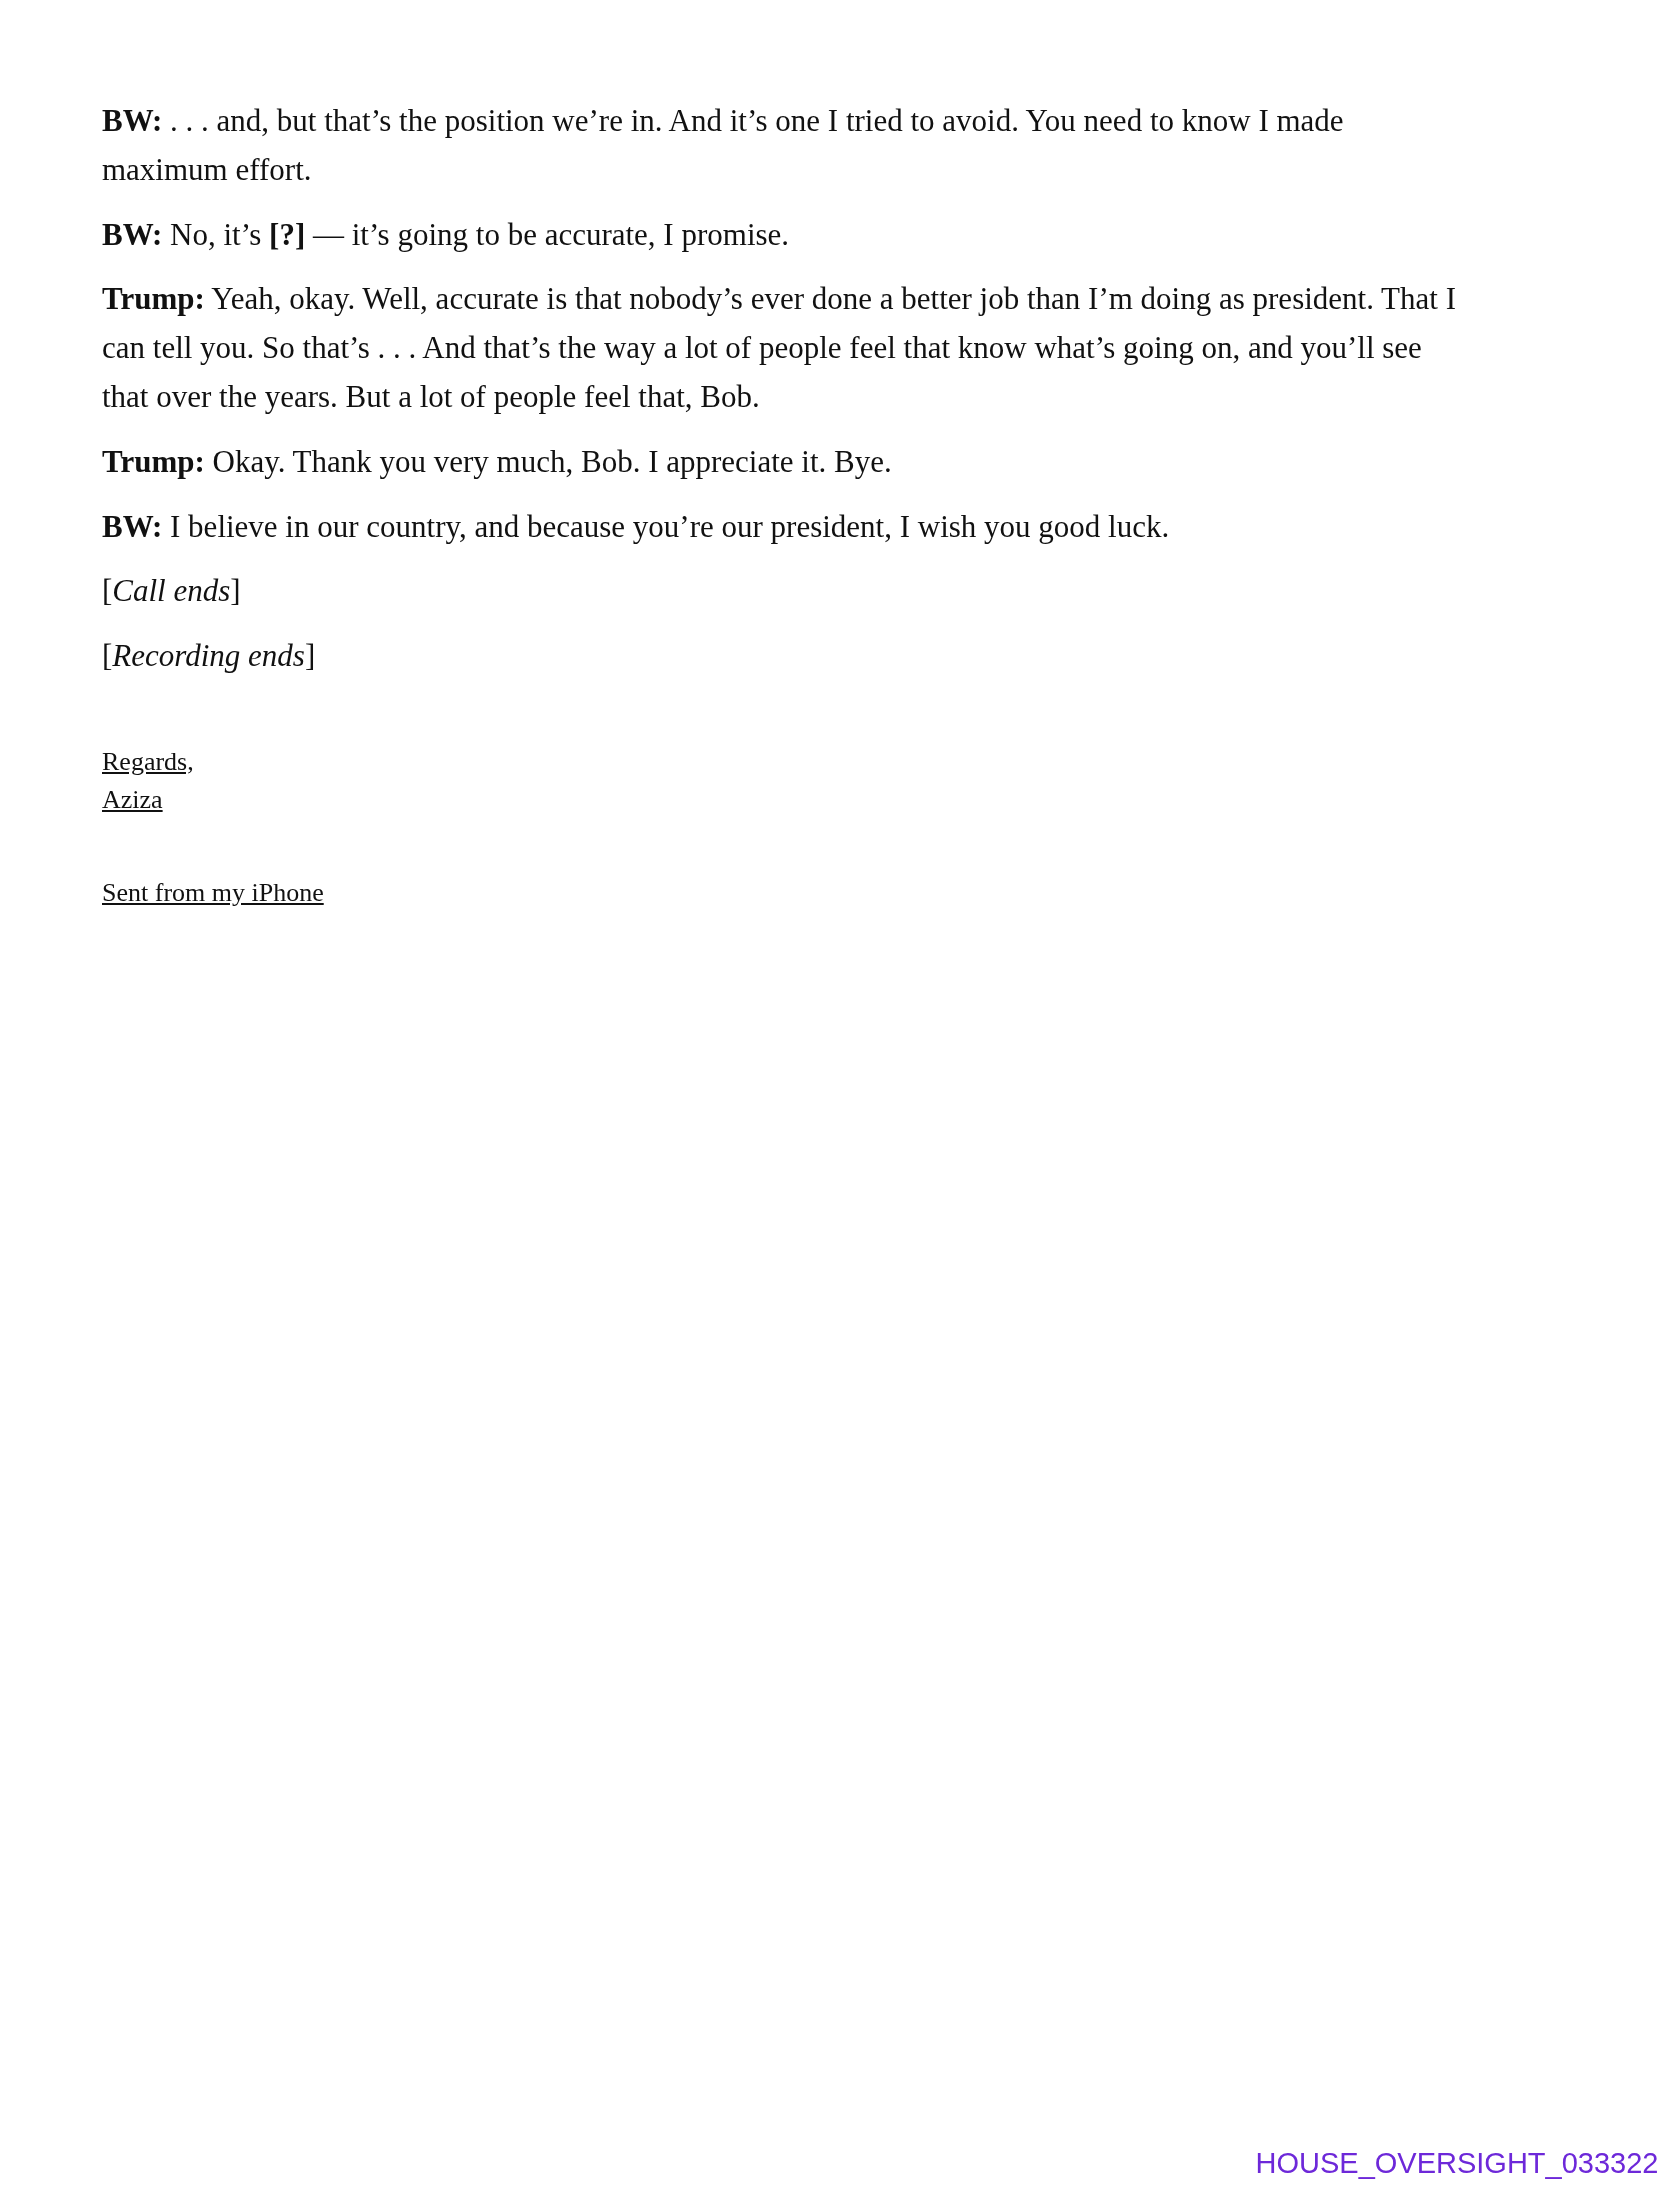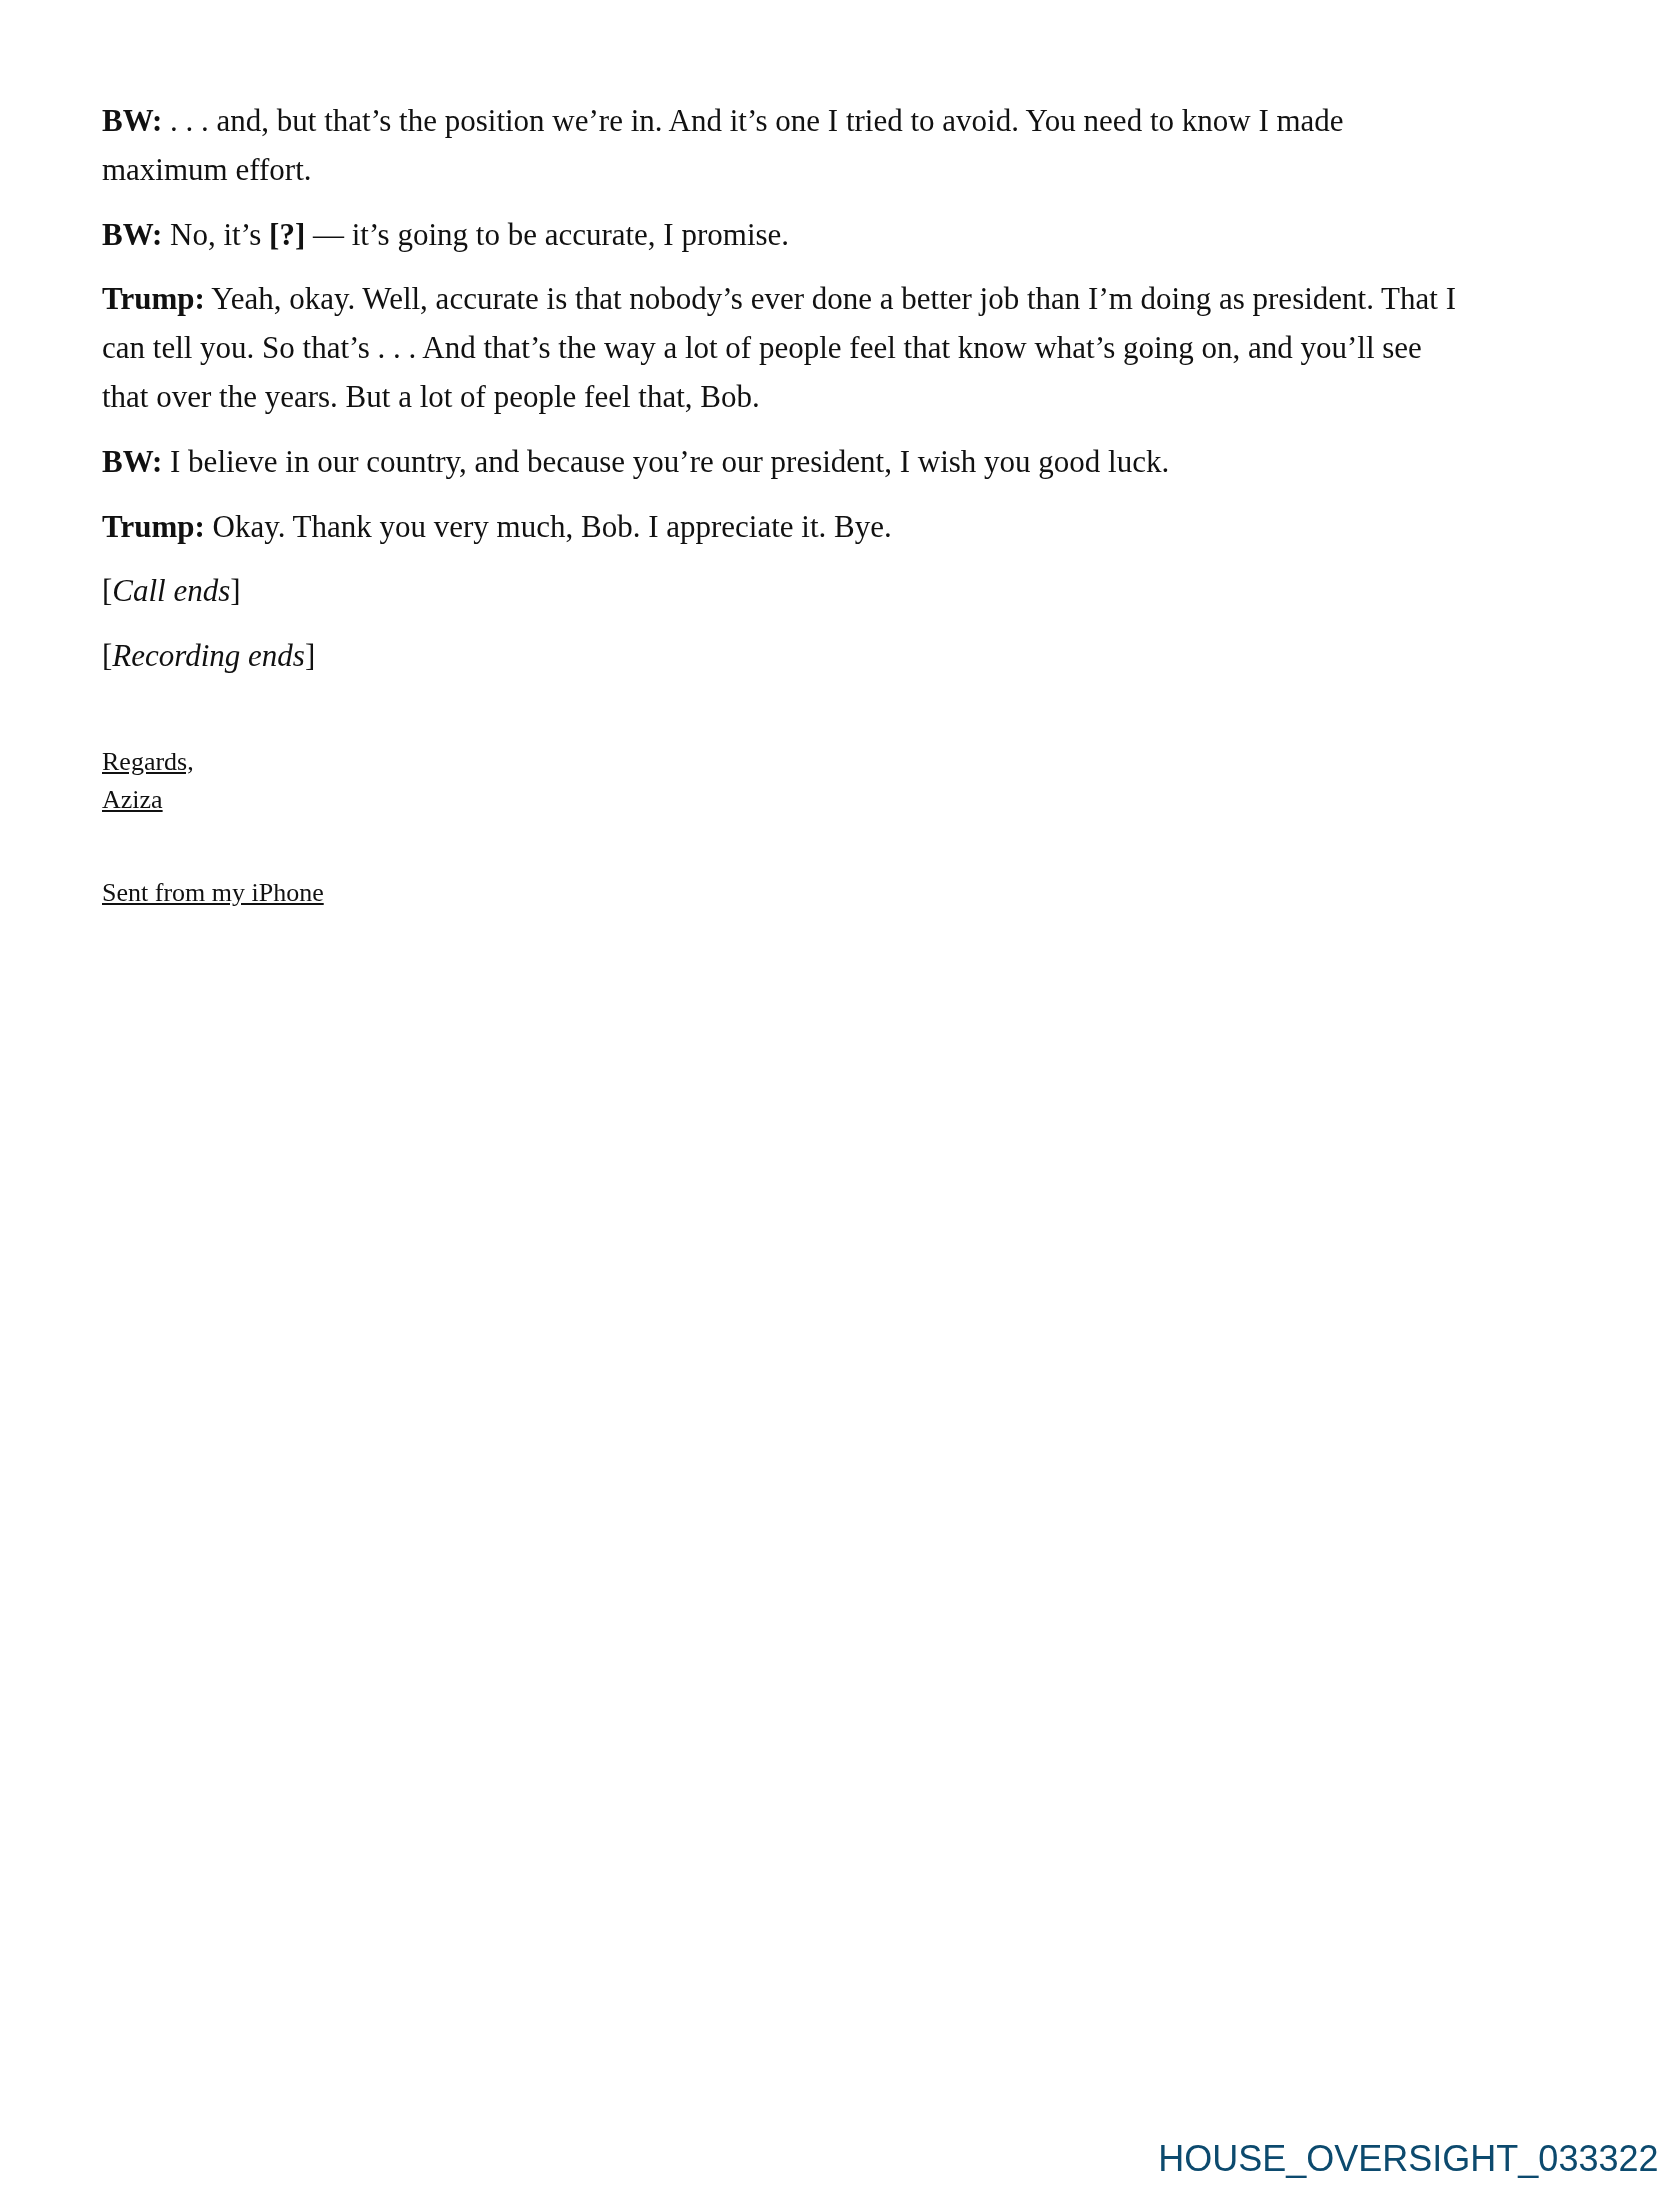--- a/index.html
+++ b/index.html
@@ -45,22 +45,22 @@
     text-decoration: underline;
   }
   .signature .sent {
     margin-top: 56px;
   }
   .bates {
     position: absolute;
     right: 10.5px;
     bottom: 25px;
     font-family: "Liberation Sans", sans-serif;
-    font-size: 36px;
-    color: #0c4a6e;
+    font-size: 29px;
+    color: #6d28d9;
   }
 </style>
 </head>
 <body>
 
 <div class="page">
   <div class="content">
 
     <p class="para">
       <strong>BW:</strong><span> . . . and, but that’s the position we’re in. And it’s one I tried to avoid. You need to know I made maximum effort.</span>
@@ -71,25 +71,25 @@
 
     <p class="para">
       <strong>BW:</strong><span> No, it’s </span><strong>[?]</strong><span> — it’s going to be accurate, I promise.</span>
     </p>
 
     <p class="para">
       <strong>Trump:</strong><span> Yeah, okay. Well, accurate is that nobody’s ever done a better job than I’m doing as president. That I can tell you. So that’s . . . And that’s the way a lot of people feel that know what’s going on, and you’ll see that over the years. But a lot of people feel that, Bob.</span>
     </p>
 
     <p class="para">
-      <strong>BW:</strong><span> I believe in our country, and because you’re our president, I wish you good luck.</span>
+      <strong>Trump:</strong><span> Okay. Thank you very much, Bob. I appreciate it. Bye.</span>
     </p>
 
     <p class="para">
-      <strong>Trump:</strong><span> Okay. Thank you very much, Bob. I appreciate it. Bye.</span>
+      <strong>BW:</strong><span> I believe in our country, and because you’re our president, I wish you good luck.</span>
     </p>
 
     <p class="para stage">
       <span>[</span><em>Call ends</em><span>]</span>
     </p>
 
     <p class="para stage">
       <span>[</span><em>Recording ends</em><span>]</span>
     </p>
 

